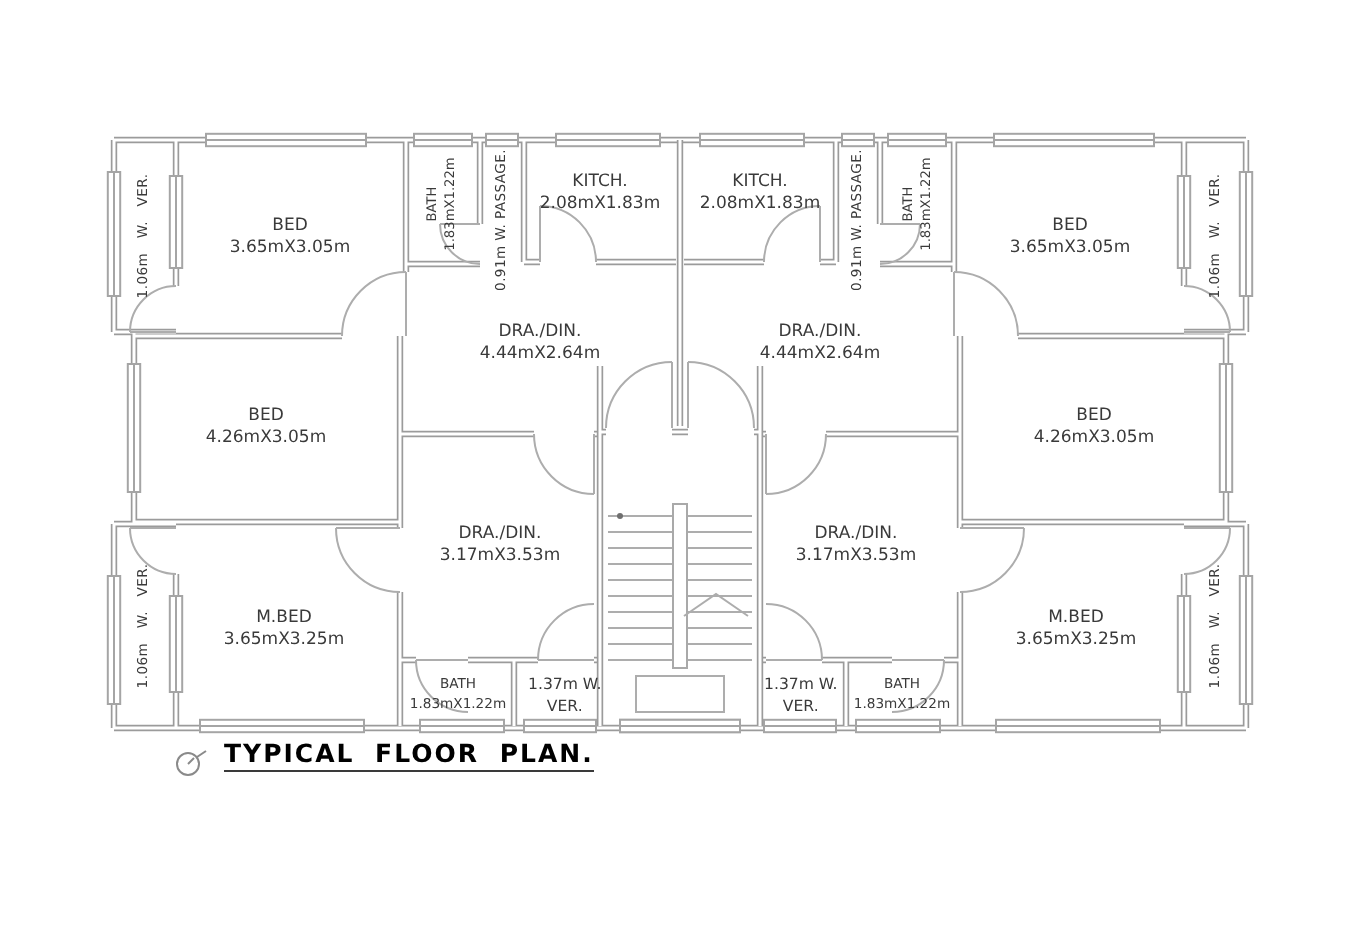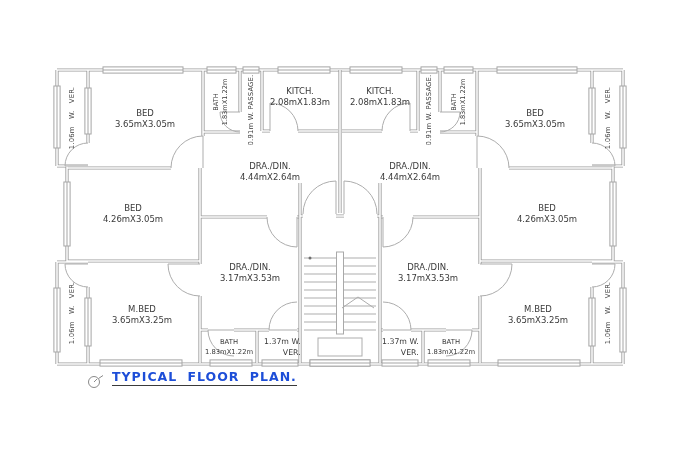--- a/index.html
+++ b/index.html
@@ -15,24 +15,24 @@
   .stringer{fill:#ffffff;stroke:#a9a9a9;stroke-width:1;}
   .dot{fill:#6f6f6f;}
   
   .lbl{position:absolute;transform:translate(-50%,-50%);text-align:center;color:#3a3a3a;
        font-size:8.5px;line-height:1.3;white-space:nowrap;}
   .lbl span{display:block;}
   .small{font-size:6.8px;line-height:1.45;}
   .vert{transform:translate(-50%,-50%) rotate(-90deg);font-size:6.8px;letter-spacing:.2px;}
   .wsp{word-spacing:5px;}
   .vert2{transform:translate(-50%,-50%) rotate(-90deg);font-size:6.6px;line-height:1.4;}
-  .ver137{position:absolute;transform:translate(0,-50%);text-align:right;color:#3a3a3a;
+  .ver137{position:absolute;transform:translate(0,-50%);text-align:center;color:#3a3a3a;
           font-size:7.8px;line-height:1.35;white-space:nowrap;}
   .ver137 span{display:block;}
-  .title{position:absolute;left:112px;top:369px;color:#1d4ed8;font-size:12.5px;font-weight:600;
+  .title{position:absolute;left:112px;top:369px;color:#000000;font-size:12.5px;font-weight:600;
          letter-spacing:1px;word-spacing:5px;border-bottom:1.5px solid #3a3a3a;padding-bottom:1px;
          white-space:nowrap;}
   .marker{position:absolute;left:86px;top:372px;}
 </style>
 </head>
 <body>
 
 <div class="canvas">
 
   <svg width="680" height="468" viewBox="0 0 680 468">

